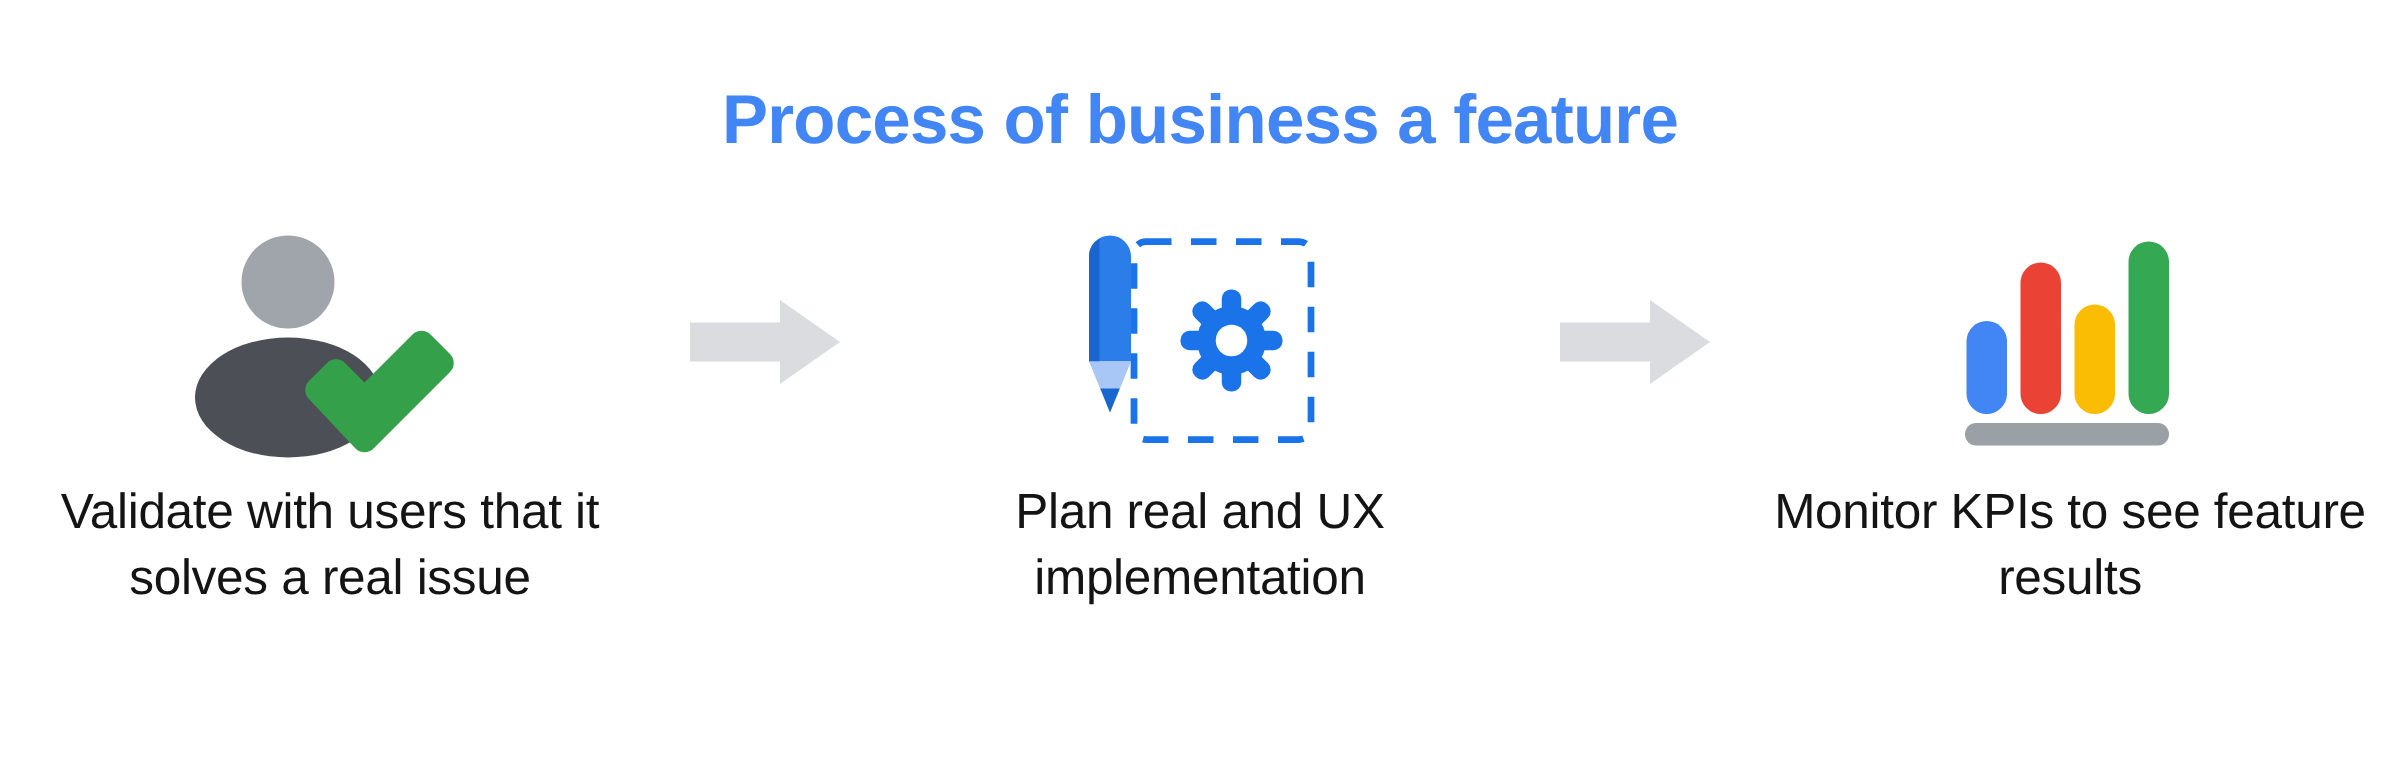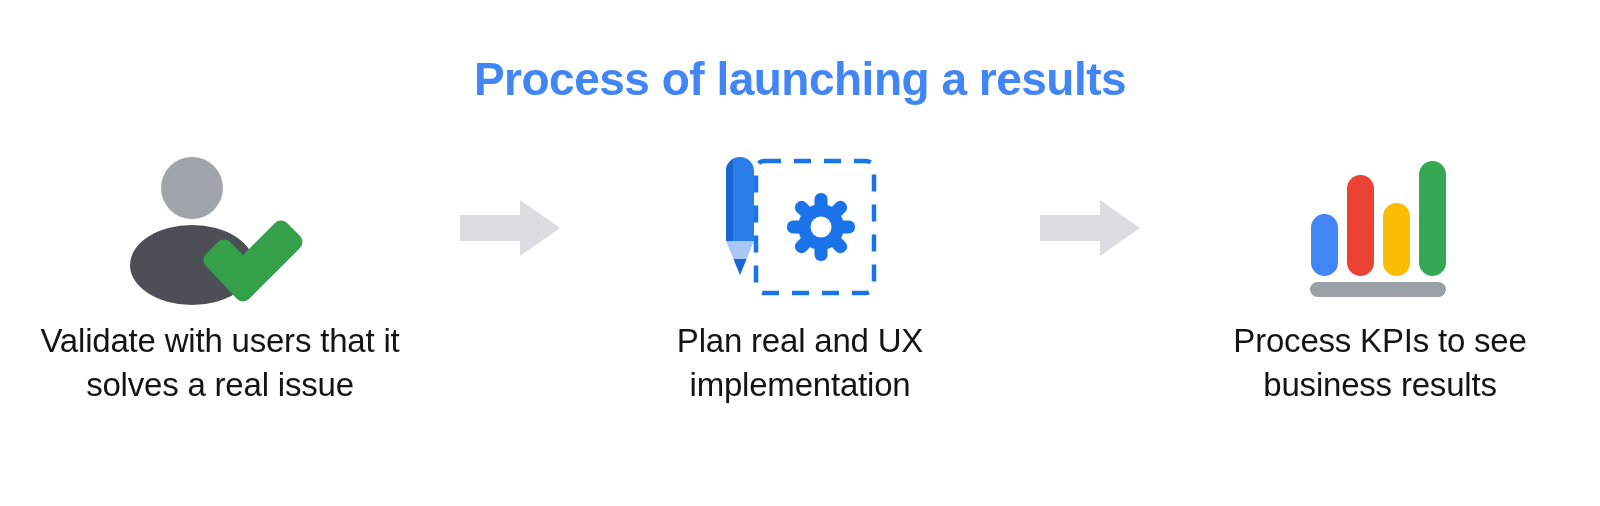--- a/index.html
+++ b/index.html
@@ -79,21 +79,21 @@
     flex: none;
   }
 
   svg { display: block; overflow: visible; }
 </style>
 </head>
 <body>
 
 <div id="canvas">
 
-  <div class="title">Process of launching a results</div>
+  <div class="title">Process of business a feature</div>
 
   <div class="steps">
 
     <div class="step">
       <div class="icon-slot">
         <span>
           <svg width="200" height="160" viewBox="0 0 200 160" aria-hidden="true">
 
             <circle cx="72" cy="40" r="31" fill="#A0A4AB"></circle>
 
@@ -166,17 +166,17 @@
 
             <rect x="6" y="56" width="27" height="62" rx="13.5" fill="#4285F4"></rect>
             <rect x="42" y="17" width="27" height="101" rx="13.5" fill="#EA4335"></rect>
             <rect x="78" y="45" width="27" height="73" rx="13.5" fill="#FBBC04"></rect>
             <rect x="114" y="3" width="27" height="115" rx="13.5" fill="#34A853"></rect>
 
             <rect x="5" y="124" width="136" height="15" rx="7.5" fill="#9AA0A6"></rect>
           </svg>
         </span>
       </div>
-      <div class="caption">Process KPIs to see business results</div>
+      <div class="caption">Monitor KPIs to see feature results</div>
     </div>
 
   </div>
 </div>
 
 </body></html>

